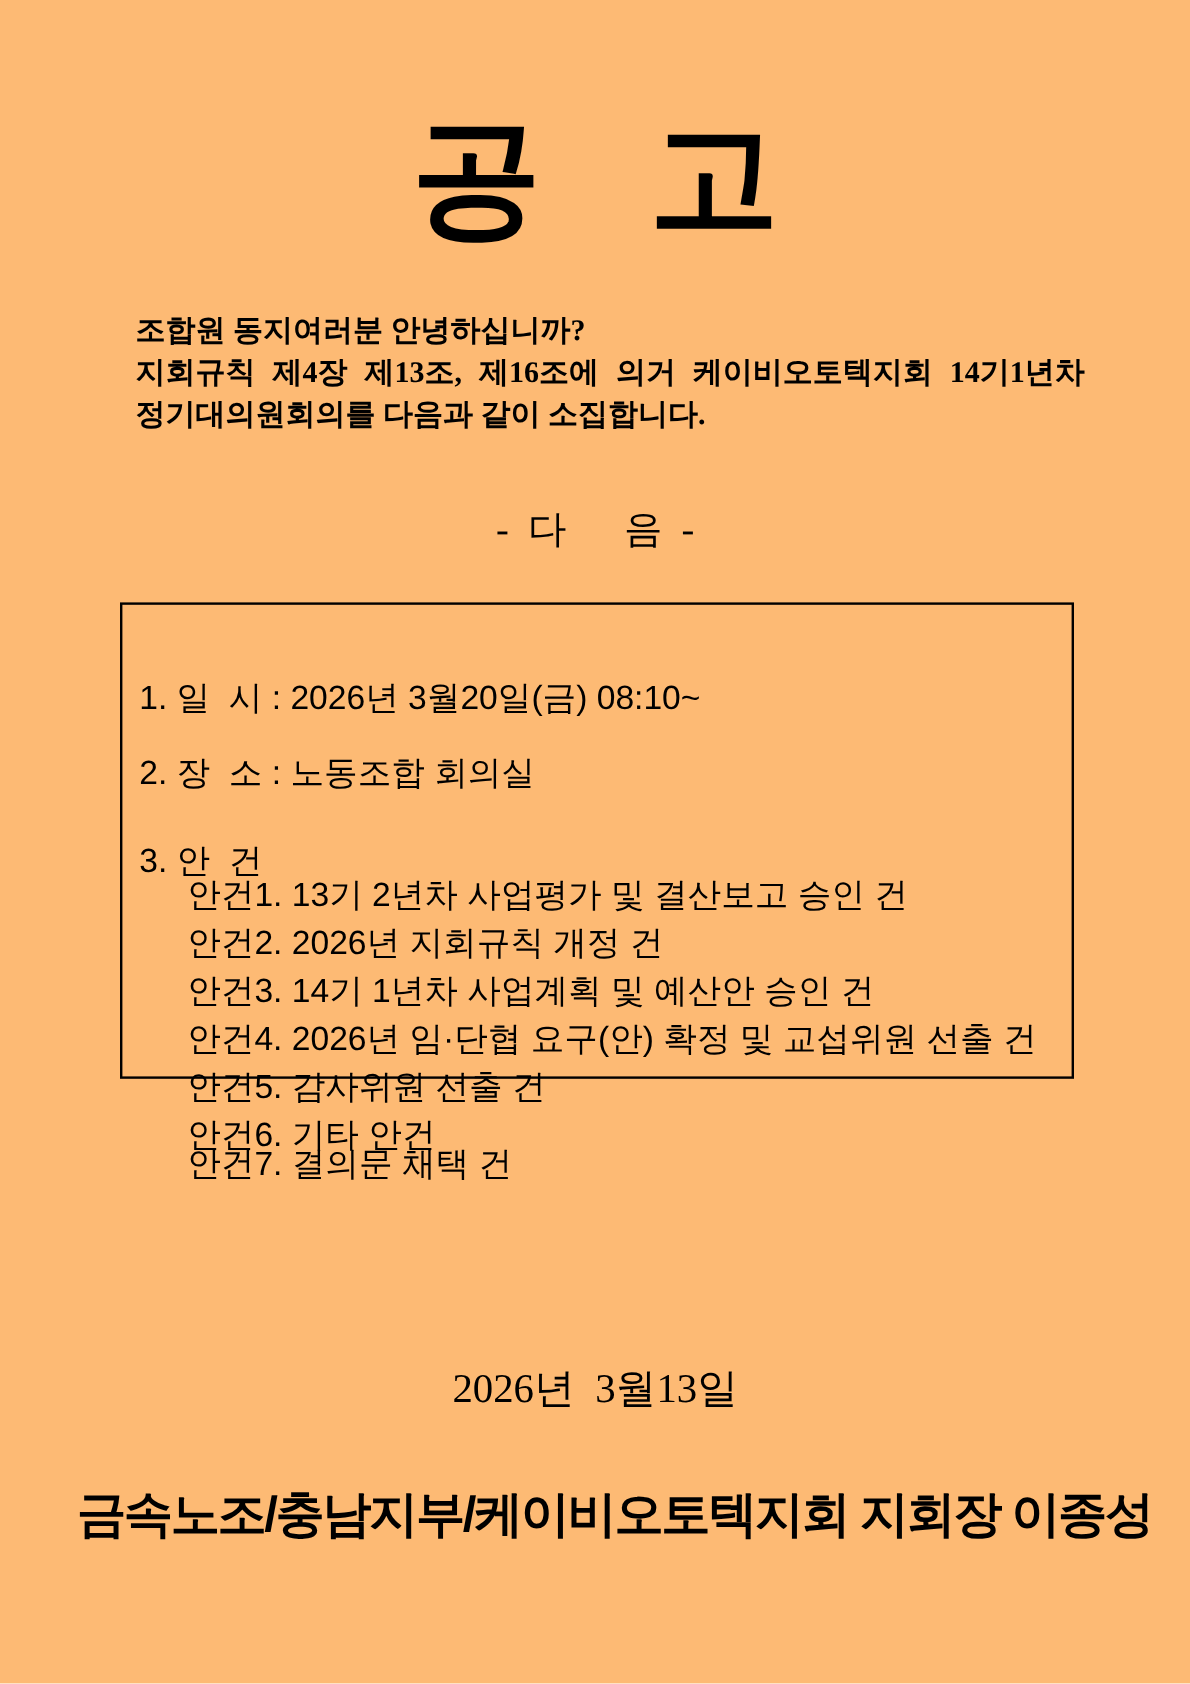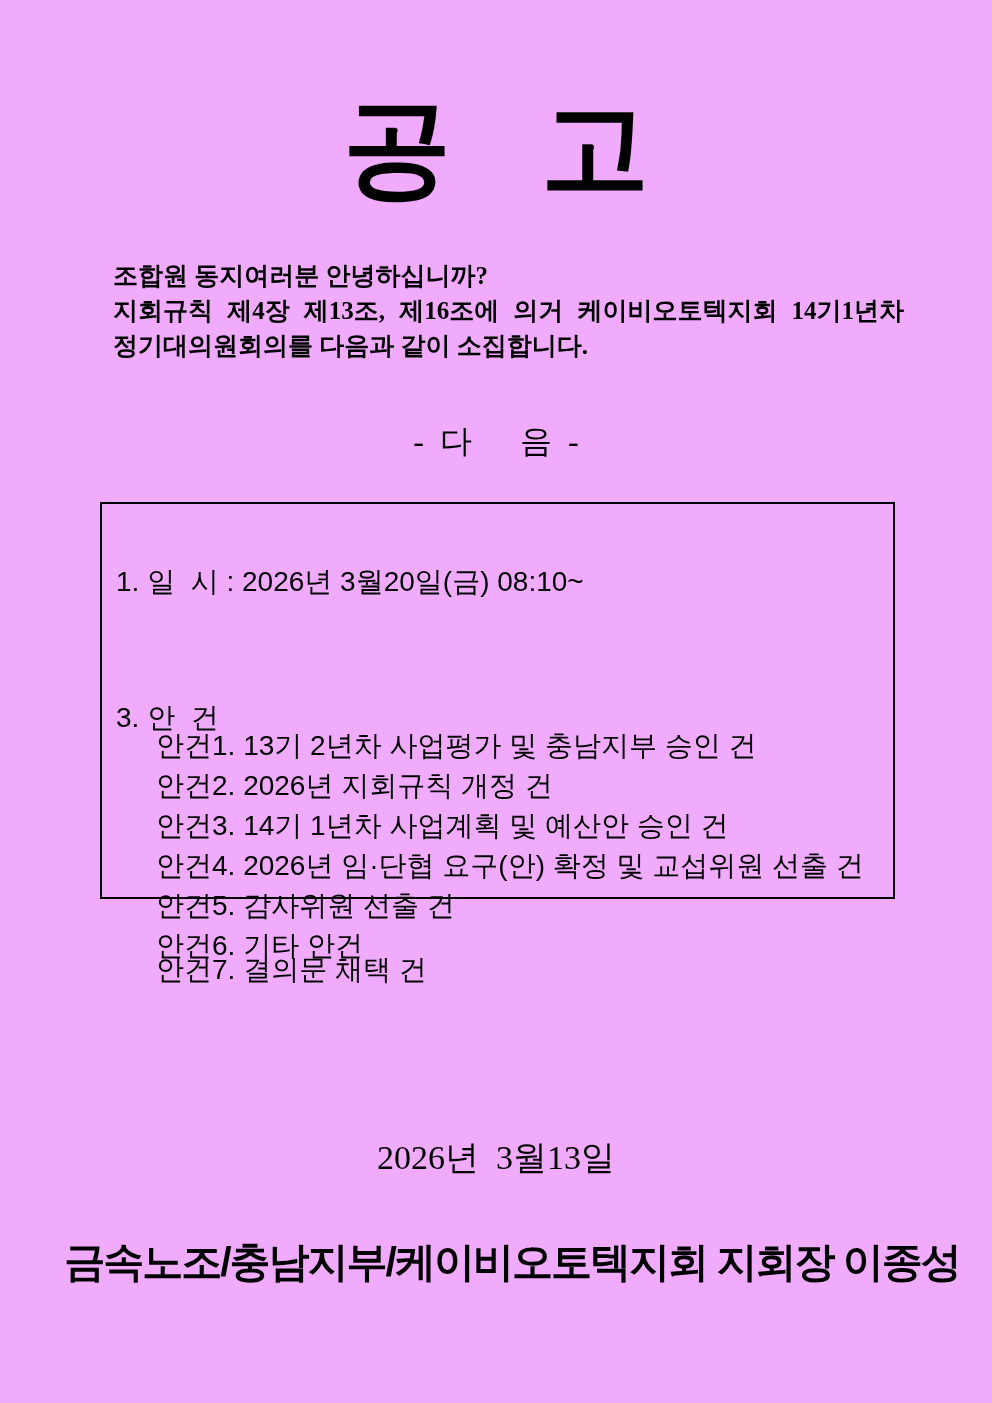--- a/index.html
+++ b/index.html
@@ -4,21 +4,21 @@
 <style>
   html, body {
     margin: 0;
     padding: 0;
     background: #ffffff;
   }
   .page {
     position: relative;
     width: 992px;
     height: 1403px;
-    background: #f0abfc;
+    background: #fdba74;
     color: #000000;
     font-family: "Liberation Serif", serif;
     overflow: hidden;
   }
   .title {
     position: absolute;
     top: 92px;
     left: 0;
     width: 100%;
     text-align: center;
@@ -120,22 +120,23 @@
   <div class="greeting">
     <div class="g-line">조합원 동지여러분 안녕하십니까?</div>
     <div class="g-line justify-line">지회규칙 제4장 제13조, 제16조에 의거 케이비오토텍지회 14기1년차</div>
     <div class="g-line">정기대의원회의를 다음과 같이 소집합니다.</div>
   </div>
 
   <div class="divider">-  다      음  -</div>
 
   <div class="notice-box">
     <div class="box-line main t-datetime">1. 일  시 : 2026년 3월20일(금) 08:10~</div>
+    <div class="box-line main t-place">2. 장  소 : 노동조합 회의실</div>
     <div class="box-line main t-agenda">3. 안  건</div>
-    <div class="box-line sub t-sub0">안건1. 13기 2년차 사업평가 및 충남지부 승인 건</div>
+    <div class="box-line sub t-sub0">안건1. 13기 2년차 사업평가 및 결산보고 승인 건</div>
     <div class="box-line sub t-sub1">안건2. 2026년 지회규칙 개정 건</div>
     <div class="box-line sub t-sub2">안건3. 14기 1년차 사업계획 및 예산안 승인 건</div>
     <div class="box-line sub t-sub3">안건4. 2026년 임·단협 요구(안) 확정 및 교섭위원 선출 건</div>
     <div class="box-line sub t-sub4">안건5. 감사위원 선출 건</div>
     <div class="box-line sub t-sub5">안건6. 기타 안건</div>
     <div class="box-line sub t-sub6">안건7. 결의문 채택 건</div>
   </div>
 
   <div class="issue-date">2026년  3월13일</div>
 

